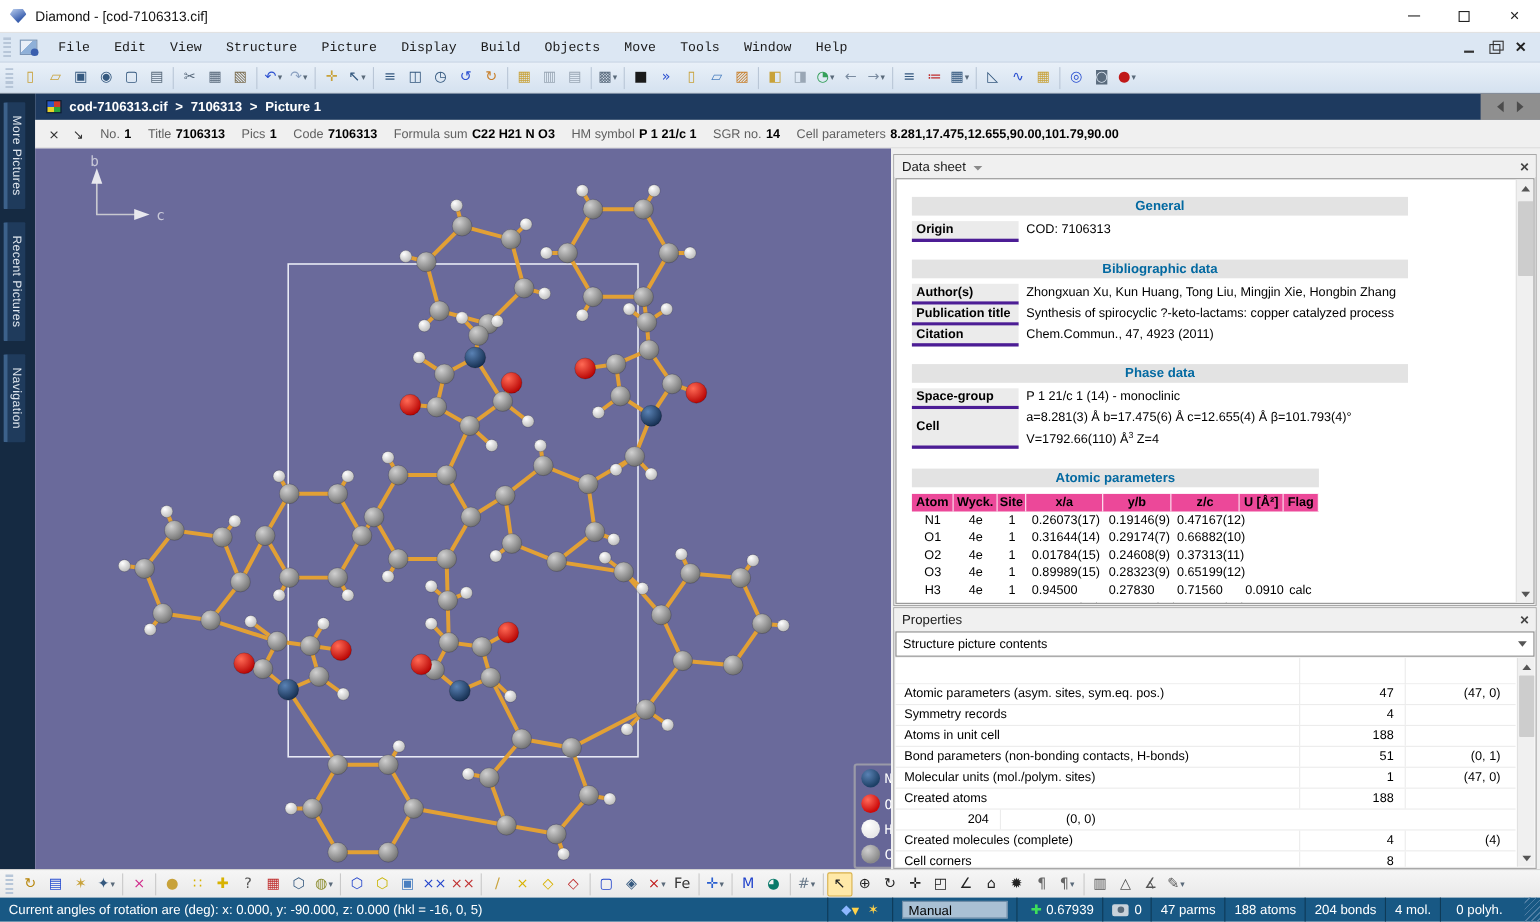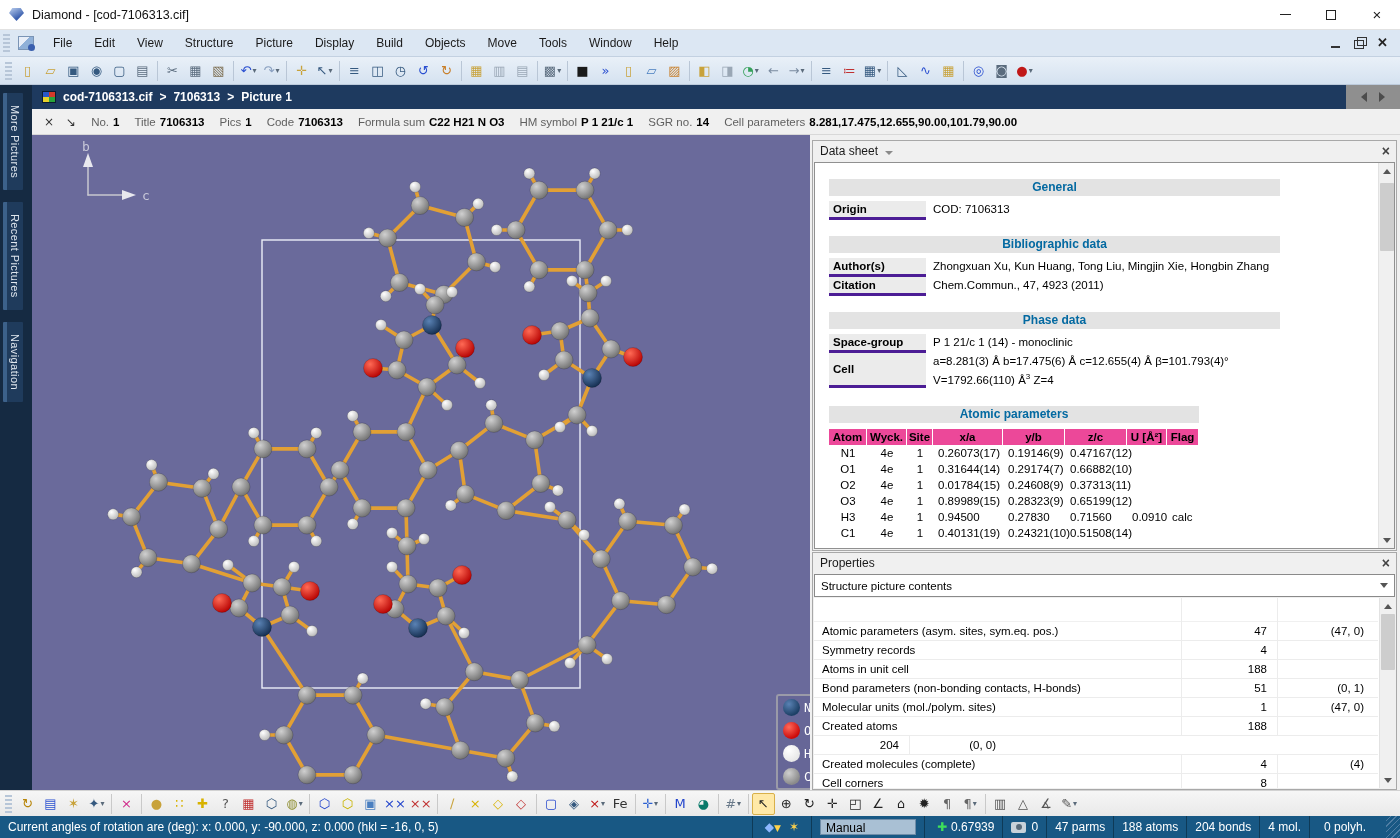--- a/index.html
+++ b/index.html
@@ -128,21 +128,21 @@
         </div>
       <div class="wc wc-close">
           <span>×</span>
         </div>
     </div>
   </div>
 
   <div id="menubar">
     <div class="drag-dots"></div>
     <div id="menu-appicon"></div>
-    <div id="menu-items" style="display: flex; height: 100%;">
+    <div id="menu-items" style="display: flex; height: 100%; font-family: Liberation Mono, monospace;">
         <div class="menu-item">File</div>
         <div class="menu-item">Edit</div>
         <div class="menu-item">View</div>
         <div class="menu-item">Structure</div>
         <div class="menu-item">Picture</div>
         <div class="menu-item">Display</div>
         <div class="menu-item">Build</div>
         <div class="menu-item">Objects</div>
         <div class="menu-item">Move</div>
         <div class="menu-item">Tools</div>
@@ -694,20 +694,24 @@
                     <div class="ds-value">COD: 7106313</div>
                   </div>
                   <div class="sp16"></div>
                   <div class="ds-bar">Bibliographic data</div>
                   <div class="sp8" style="height: 5px;"></div>
                   <div class="ds-row">
                     <div class="ds-label">Author(s)</div>
                     <div class="ds-value">Zhongxuan Xu, Kun Huang, Tong Liu, Mingjin Xie, Hongbin Zhang</div>
                   </div>
                   <div class="ds-row">
+                    <div class="ds-label">Publication title</div>
+                    <div class="ds-value">Synthesis of spirocyclic ?-keto-lactams: copper catalyzed process</div>
+                  </div>
+                  <div class="ds-row">
                     <div class="ds-label">Citation</div>
                     <div class="ds-value">Chem.Commun., 47, 4923 (2011)</div>
                   </div>
                   <div class="sp16"></div>
                   <div class="ds-bar">Phase data</div>
                   <div class="sp8" style="height: 5px;"></div>
                   <div class="ds-row">
                     <div class="ds-label">Space-group</div>
                     <div class="ds-value">P 1 21/c 1 (14) - monoclinic</div>
                   </div>

